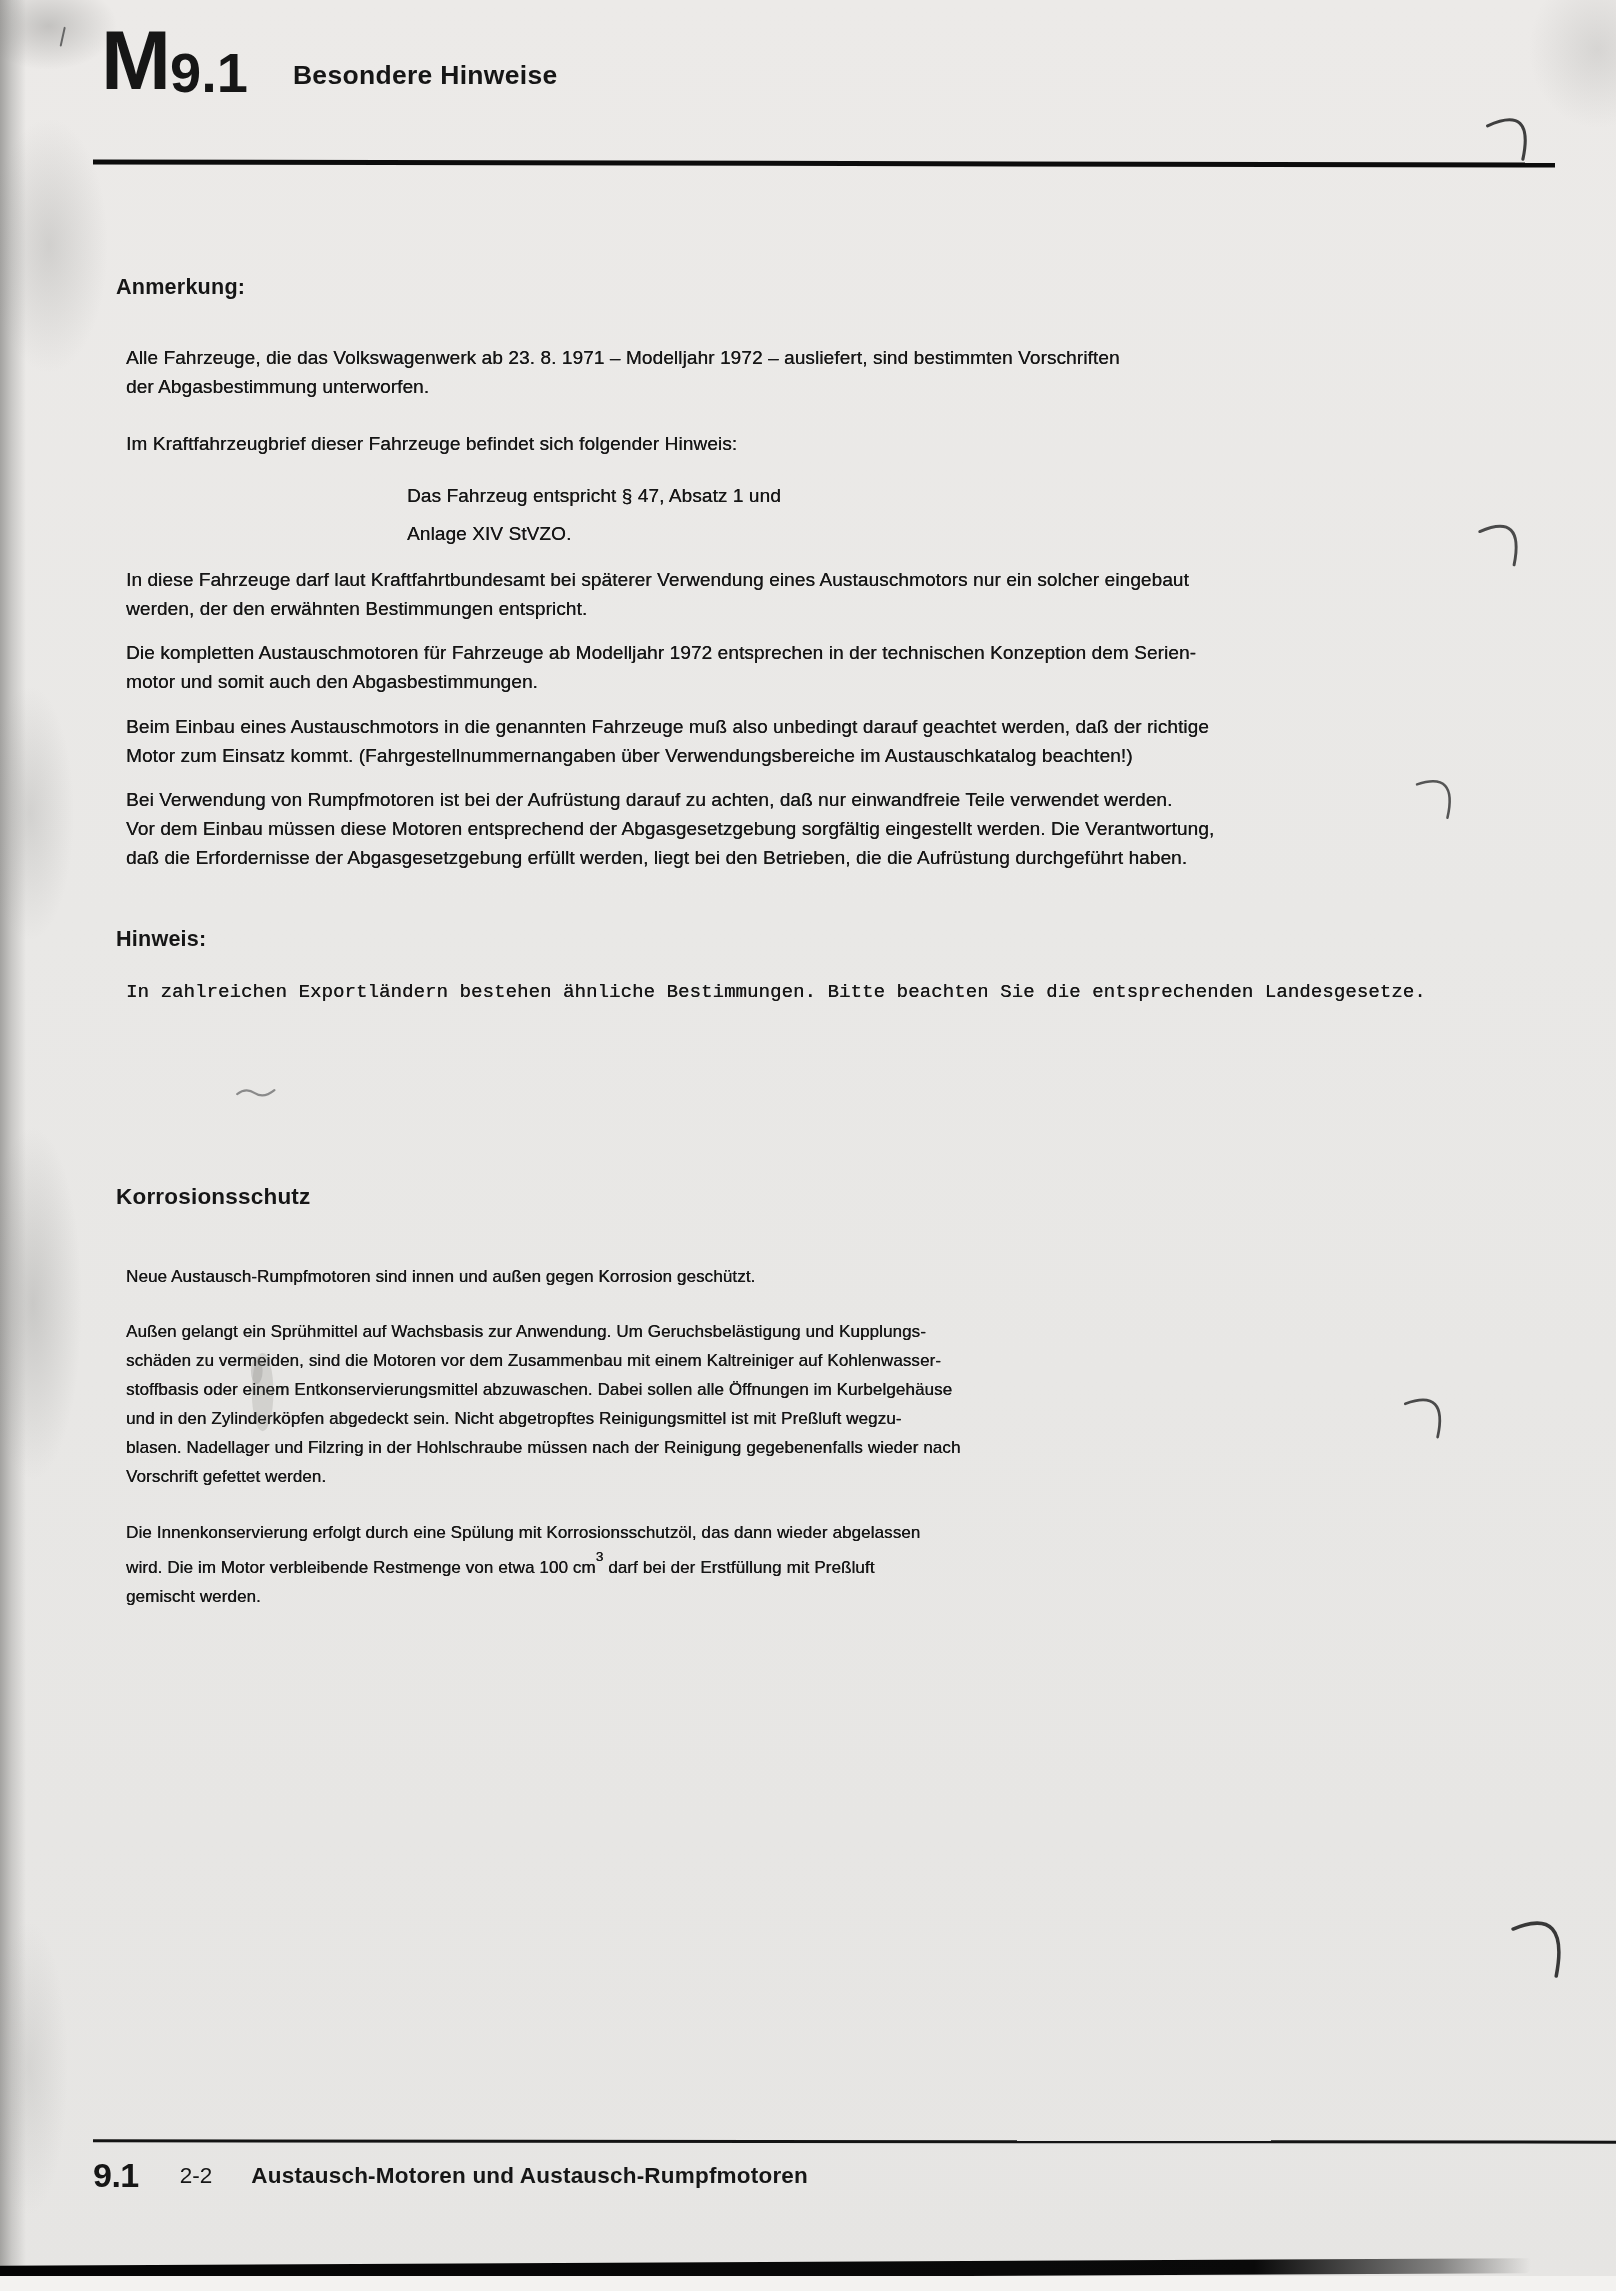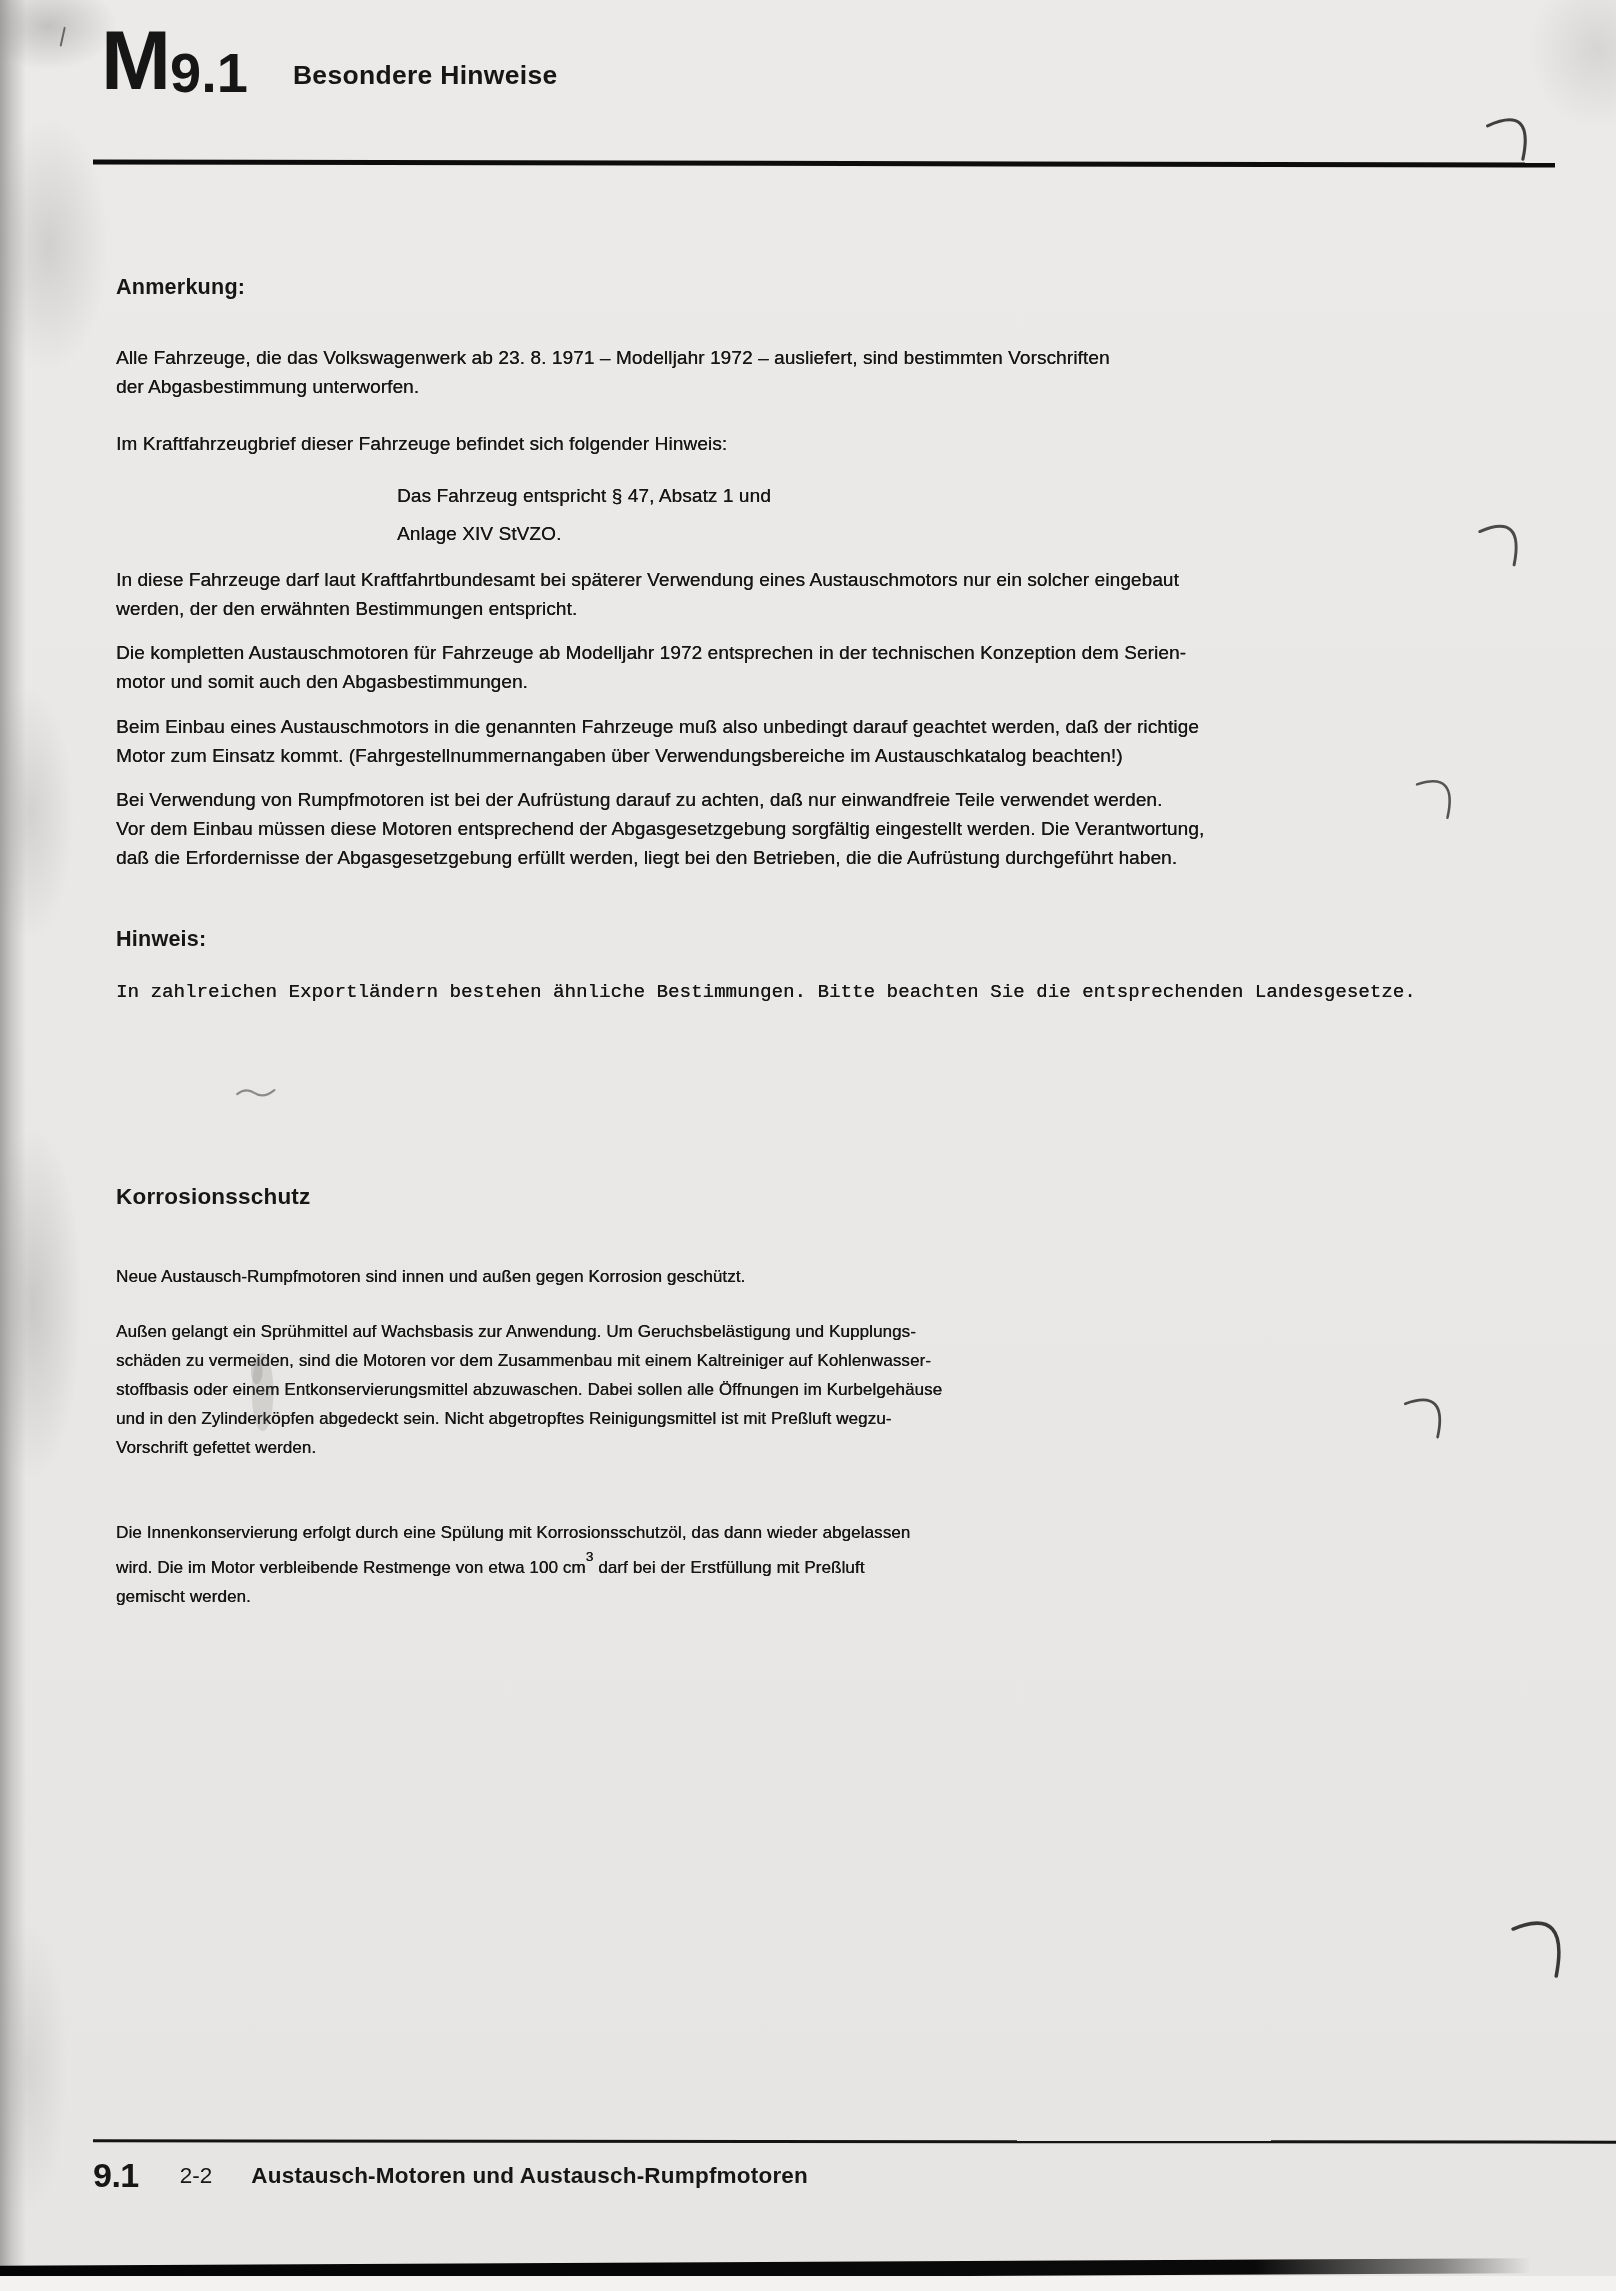--- a/index.html
+++ b/index.html
@@ -25,21 +25,21 @@
   .code-number{font-weight:700;font-size:56px;line-height:.78;margin-left:2px;}
   .hdr-title{font-weight:700;font-size:26.5px;line-height:1;margin-left:45px;margin-bottom:5.9px;letter-spacing:0.3px;}
   .hdr-rule{position:absolute;left:93px;top:161px;width:1462px;height:4.9px;background:#0c0c0c;transform:rotate(.12deg);}
 
   
   .blk{position:absolute;left:116px;}
   .heading{font-weight:700;font-size:21.6px;letter-spacing:0.2px;}
   .para{font-size:19px;line-height:29px;letter-spacing:0.1px;text-shadow:0.2px 0 0 currentColor;}
   .para-lg{font-size:17px;line-height:29px;letter-spacing:0.1px;text-shadow:0.3px 0 0 currentColor;}
   .quote{left:397px;font-size:19px;line-height:38px;letter-spacing:0.1px;text-shadow:0.2px 0 0 currentColor;}
-  .ln{display:block;white-space:pre;}
+  .ln{display:block;white-space:pre;margin-left:10px;}
   sup.s3{font-size:.8em;position:relative;top:-.4em;}
 
   
   .ftr-rule{position:absolute;left:93px;top:2140px;width:1523px;height:2.9px;background:#141414;transform:rotate(.05deg);}
   .ftr{position:absolute;left:93px;top:2160px;display:flex;align-items:flex-end;}
   .ftr-num{font-weight:700;font-size:34px;line-height:.9;letter-spacing:-0.5px;}
   .ftr-page{font-size:22.5px;line-height:1;margin-left:41px;margin-bottom:2.9px;}
   .ftr-title{font-weight:700;font-size:22.5px;line-height:1;margin-left:39px;margin-bottom:2.9px;letter-spacing:0.2px;}
 
   
@@ -117,20 +117,21 @@
 
   <div class="blk para-lg" style="top:1262px;">
     <span class="ln">Neue Austausch-Rumpfmotoren sind innen und außen gegen Korrosion geschützt.</span>
   </div>
 
   <div class="blk para-lg" style="top:1317px;">
     <span class="ln">Außen gelangt ein Sprühmittel auf Wachsbasis zur Anwendung. Um Geruchsbelästigung und Kupplungs-</span>
     <span class="ln">schäden zu vermeiden, sind die Motoren vor dem Zusammenbau mit einem Kaltreiniger auf Kohlenwasser-</span>
     <span class="ln">stoffbasis oder einem Entkonservierungsmittel abzuwaschen. Dabei sollen alle Öffnungen im Kurbelgehäuse</span>
     <span class="ln">und in den Zylinderköpfen abgedeckt sein. Nicht abgetropftes Reinigungsmittel ist mit Preßluft wegzu-</span>
+    <span class="ln">blasen. Nadellager und Filzring in der Hohlschraube müssen nach der Reinigung gegebenenfalls wieder nach</span>
     <span class="ln">Vorschrift gefettet werden.</span>
   </div>
 
   <div class="blk para-lg" style="top:1518px;">
     <span class="ln">Die Innenkonservierung erfolgt durch eine Spülung mit Korrosionsschutzöl, das dann wieder abgelassen</span>
     <span class="ln"><span>wird. Die im Motor verbleibende Restmenge von etwa 100 cm</span><sup class="s3">3</sup><span> darf bei der Erstfüllung mit Preßluft</span></span>
     <span class="ln">gemischt werden.</span>
   </div>
 
   <div class="ftr-rule"></div>

